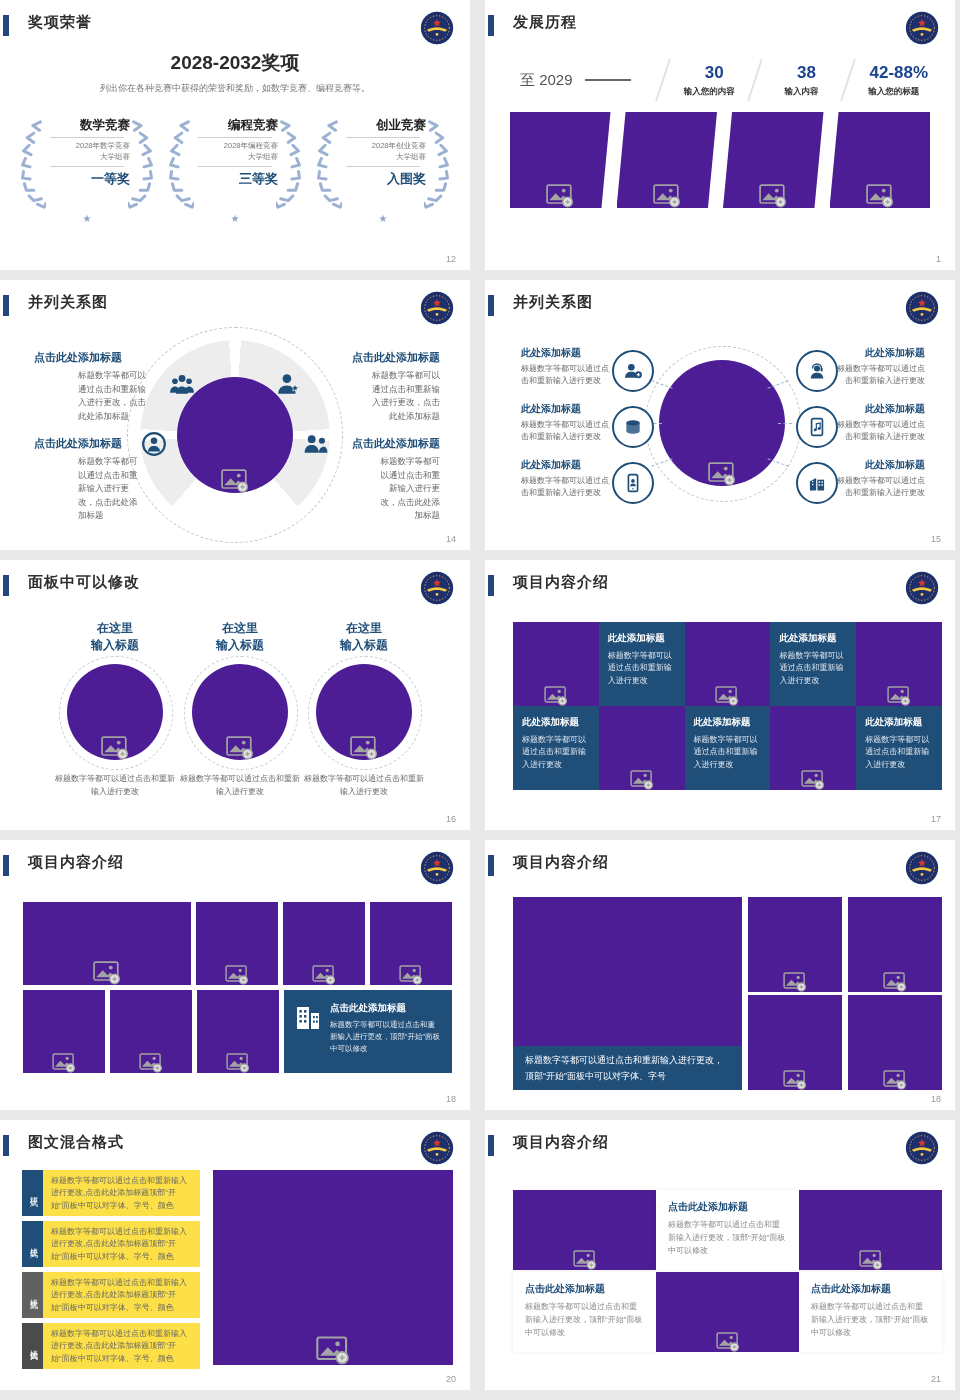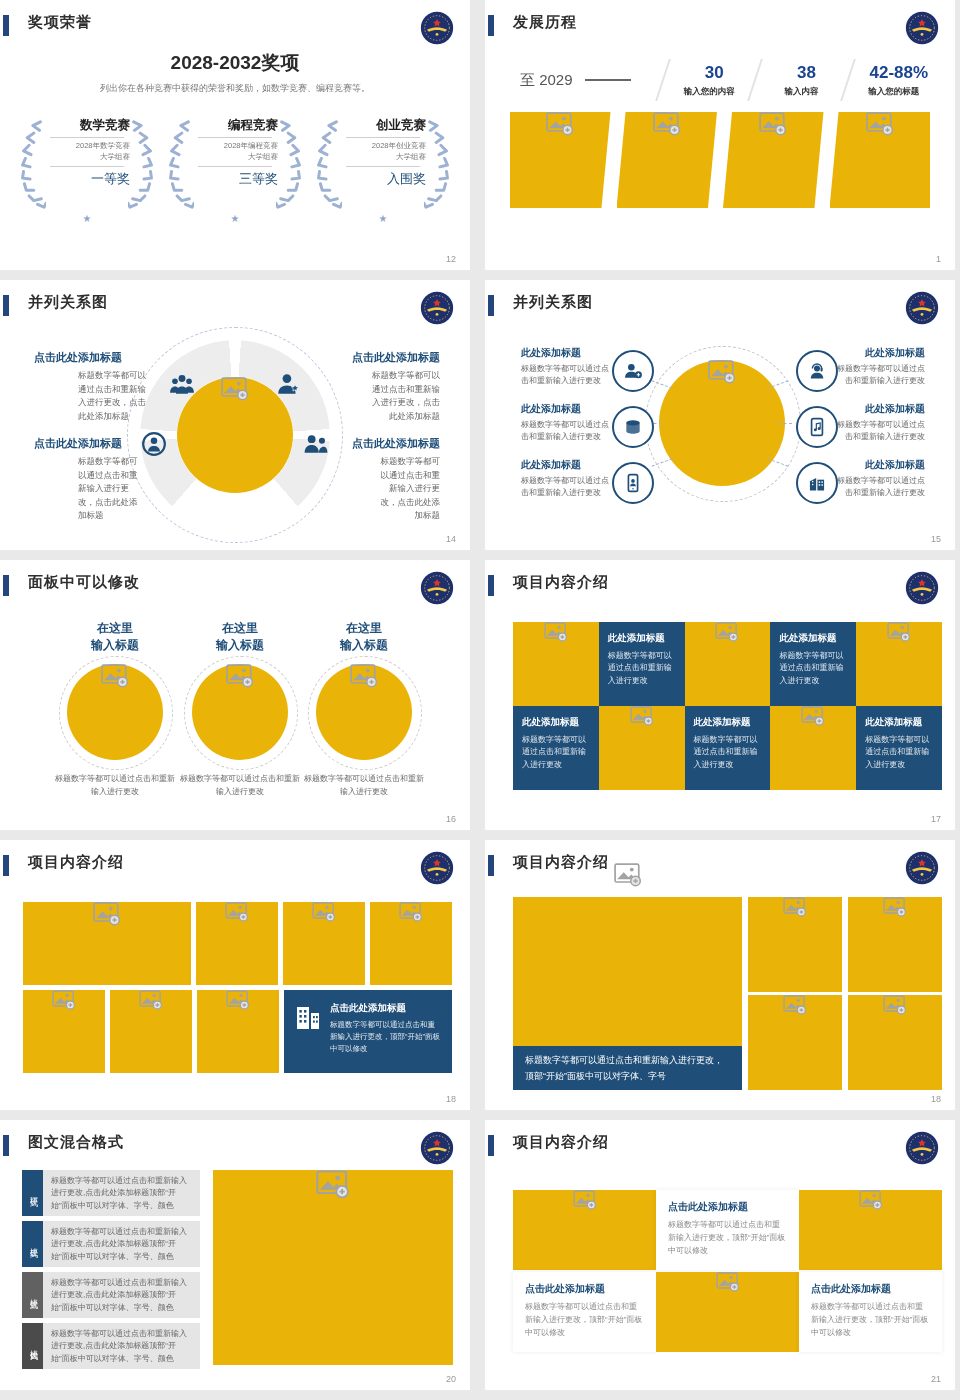--- a/index.html
+++ b/index.html
@@ -16,37 +16,37 @@
     grid-template-rows:repeat(5,270px);
     gap:10px 15px;
   }
   .slide{position:relative;background:#fff;overflow:hidden;}
   
   .accent{position:absolute;left:3px;top:15px;width:6px;height:21px;background:#24467c;}
   .sl-title{position:absolute;left:28px;top:13px;font-size:15px;font-weight:700;color:#2f2f2f;letter-spacing:1px;}
   .logo{position:absolute;right:16px;top:11px;width:34px;height:34px;}
   .pagenum{position:absolute;right:14px;bottom:6px;font-size:9px;color:#999;}
   
-  .ph{background:#eab308;display:flex;align-items:flex-start;justify-content:center;}
+  .ph{background:#4c1d95;display:flex;align-items:flex-end;justify-content:center;}
   .ph svg{width:28px;height:24px;}
   .ph.sm svg{width:24px;height:20px;}
   .ph.lg svg{width:34px;height:29px;}
   
   .s12-title{position:absolute;top:50px;left:0;right:0;text-align:center;font-size:19px;font-weight:700;color:#2b2b2b;}
   .s12-sub{position:absolute;top:82px;left:0;right:0;text-align:center;font-size:9px;color:#777;}
   .wreath-row{position:absolute;top:115px;left:14px;right:14px;display:flex;justify-content:space-between;}
   .wreath{position:relative;width:146px;height:104px;}
   .branch{position:absolute;top:2px;width:30px;height:96px;color:#9db1d3;}
   .branch-l{left:2px;}
   .branch-r{right:2px;transform:scaleX(-1);}
   .w-center{position:absolute;left:30px;right:30px;top:2px;text-align:right;}
   .w-name{font-size:12.5px;font-weight:700;color:#222;}
   .w-line{border:none;border-top:1px solid #cfcfcf;margin:3px 6px;}
   .w-sub{font-size:7.5px;color:#777;line-height:1.45;}
-  .w-award{font-size:13px;font-weight:400;color:#1f4e79;margin-top:3px;}
+  .w-award{font-size:13px;font-weight:700;color:#1f4e79;margin-top:3px;}
   .w-star{position:absolute;bottom:-5px;left:50%;transform:translateX(-50%);color:#8fa5c9;font-size:10px;}
   
   .s13-top{position:absolute;top:56px;left:35px;right:18px;height:48px;display:flex;align-items:center;}
   .era{display:flex;align-items:center;width:140px;}
   .era-label{font-size:15px;color:#555;}
   .era-dash{width:46px;height:2px;background:#666;margin-left:12px;}
   .slash{width:2px;height:42px;background:#e2e2e2;transform:skewX(-18deg);margin:0 2px;}
   .stat{flex:1;text-align:center;}
   .stat-val{font-size:17px;font-weight:700;color:#1b4490;padding-left:10px;}
   .stat-lab{font-size:8.5px;font-weight:700;color:#333;margin-top:3px;}
@@ -112,21 +112,21 @@
   
   .img19{position:absolute;left:28px;top:57px;width:229px;height:193px;}
   .cap19{position:absolute;left:0;right:0;bottom:0;background:#1f4e79;color:#fff;font-size:9px;line-height:1.8;padding:6px 12px;box-sizing:border-box;}
   .sq19{position:absolute;width:94px;height:95px;}
   
   .row20{position:absolute;left:22px;display:flex;height:46px;}
   .tab20{width:21px;display:flex;align-items:center;justify-content:center;color:#fff;font-size:8px;letter-spacing:2px;writing-mode:vertical-rl;}
   .tab-b{background:#1f4e79;}
   .tab-g1{background:#616161;}
   .tab-g2{background:#4b4b4b;}
-  .txt20{width:157px;background:#e5e5e5;padding:5px 8px;box-sizing:border-box;font-size:8px;color:#666;line-height:1.55;}
+  .txt20{width:157px;background:#fde047;padding:5px 8px;box-sizing:border-box;font-size:8px;color:#666;line-height:1.55;}
   .img20{position:absolute;left:213px;top:50px;width:240px;height:195px;}
   
   .cell21{position:absolute;width:143px;height:80px;box-sizing:border-box;}
   .white21{background:#fff;box-shadow:0 0 5px rgba(0,0,0,.08);padding:10px 12px;}
   .white21 .t{font-size:10px;font-weight:700;color:#1f4e79;margin-bottom:4px;}
   .white21 .x{font-size:8px;color:#888;line-height:1.65;}
   .defs{position:absolute;width:0;height:0;}
 </style>
 </head>
 <body>

